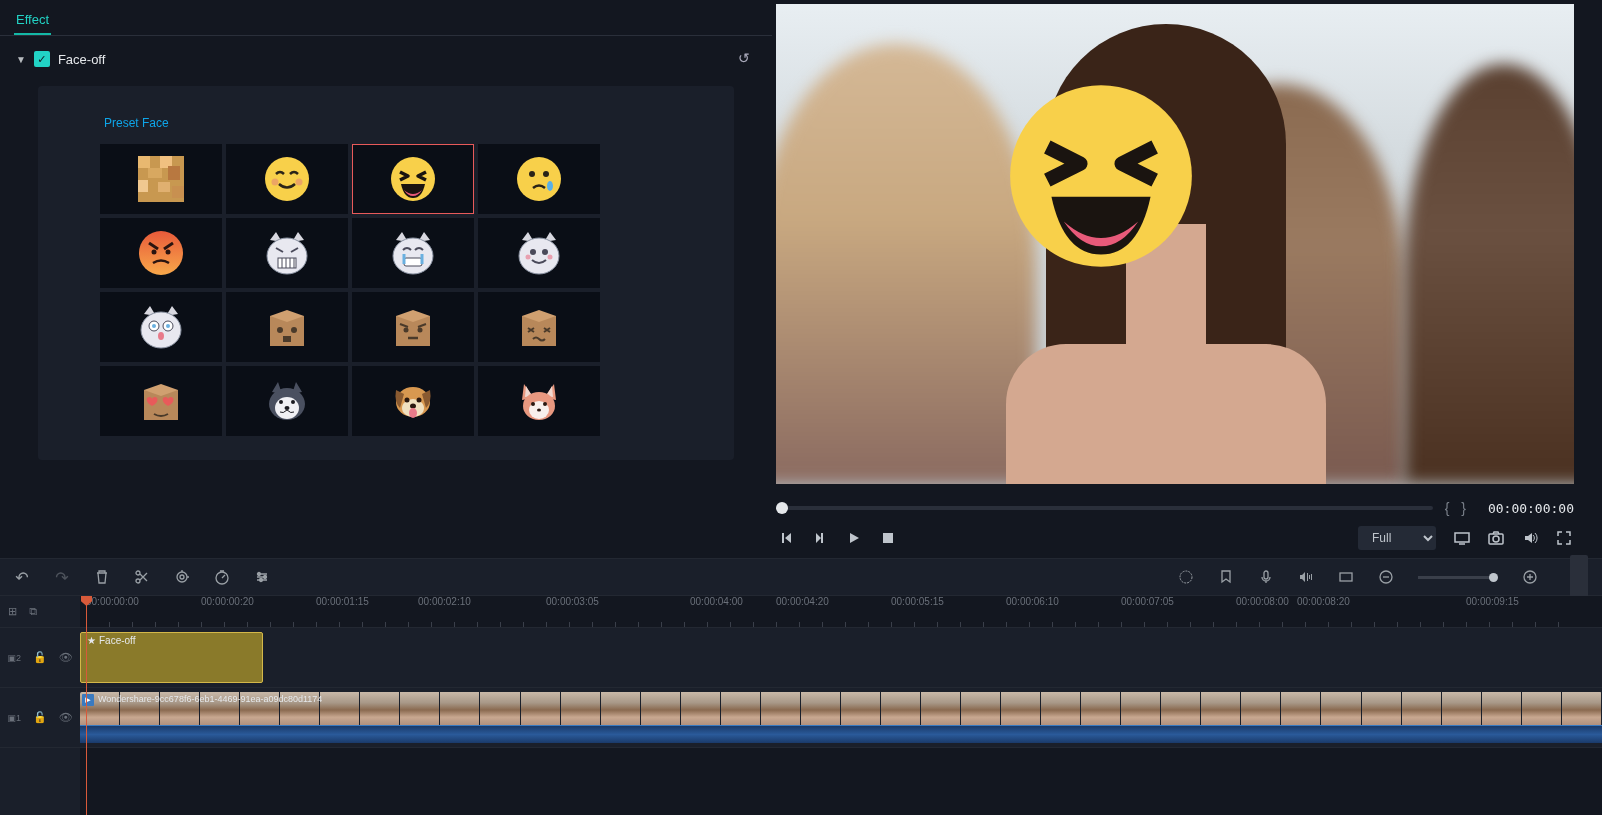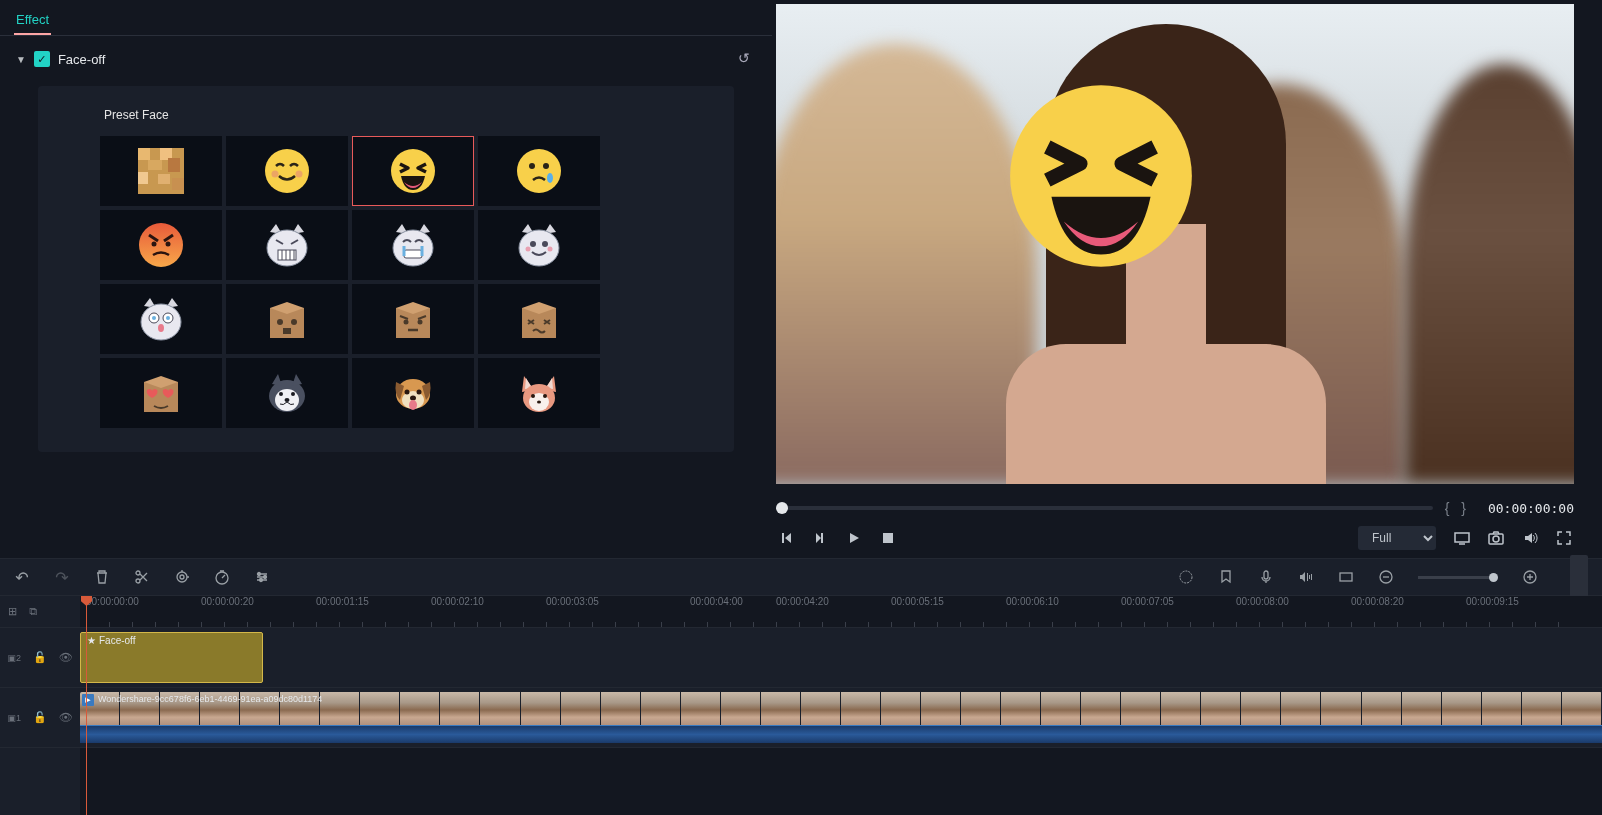--- a/index.html
+++ b/index.html
@@ -3,30 +3,30 @@
 <meta charset="utf-8">
 <style>
 * { margin: 0; padding: 0; box-sizing: border-box; font-family: -apple-system, BlinkMacSystemFont, "Segoe UI", Arial, sans-serif; }
 body { background: #131720; color: #b8bcc0; width: 1602px; height: 815px; overflow: hidden; display: flex; flex-direction: column; }
 
 .top-row { display: flex; height: 558px; }
 
 
 .effect-panel { width: 772px; background: #131720; display: flex; flex-direction: column; }
 .tab-bar { padding: 6px 14px 0; border-bottom: 1px solid #2a2f3a; }
-.tab { color: #22d3c5; font-size: 13px; padding: 6px 2px; display: inline-block; border-bottom: 2px solid #fca5a5; }
+.tab { color: #22d3c5; font-size: 13px; padding: 6px 2px; display: inline-block; border-bottom: 2px solid #14b8a6; }
 
 .section-header { display: flex; align-items: center; padding: 14px 16px; }
 .chev { margin-right: 8px; font-size: 10px; cursor: pointer; }
 .chk { width: 16px; height: 16px; background: #22d3c5; border-radius: 2px; display: inline-flex; align-items: center; justify-content: center; margin-right: 8px; color: #131720; font-size: 11px; }
 .section-title { font-size: 13px; color: #e5e8eb; }
 .reset-arrow { margin-left: auto; width: 18px; height: 18px; cursor: pointer; color: #aab; font-size: 14px; }
 
 .preset-wrap { margin: 4px 38px 16px; background: #1a1f2a; border-radius: 4px; padding: 18px 62px 24px; }
-.preset-label { font-size: 12px; color: #e5e5e5; margin: 4px 0 14px 4px; }
+.preset-label { font-size: 12px; color: #0ea5e9; margin: 12px 0 14px 4px; }
 .preset-grid { display: grid; grid-template-columns: repeat(4, 122px); grid-auto-rows: 70px; gap: 4px; }
 .preset-item { background: #0a0e16; display: flex; align-items: center; justify-content: center; cursor: pointer; border: 1px solid transparent; }
 .preset-item.selected { border: 1px solid #e85a5a; }
 .face-svg { width: 46px; height: 46px; }
 
 .panel-footer { margin-top: auto; padding: 10px 16px; display: flex; align-items: center; border-top: 1px solid #232832; }
 .btn-reset { border: 1px solid #22d3c5; background: transparent; color: #22d3c5; font-size: 11px; padding: 6px 18px; border-radius: 14px; cursor: pointer; }
 .btn-ok { margin-left: auto; background: #22d3c5; color: #0a2a26; font-size: 11px; padding: 6px 24px; border-radius: 14px; border: none; cursor: pointer; font-weight: 600; }
 
 
@@ -522,21 +522,21 @@
         <div class="ruler-tick" style="left: 144px;"></div>
         <div class="ruler-tick" style="left: 167px;"></div>
         <div class="ruler-tick" style="left: 190px;"></div>
         <div class="ruler-tick" style="left: 213px;"></div>
         <div class="ruler-mark" style="left: 236px;">00:00:01:15</div>
         <div class="ruler-tick" style="left: 236px;"></div>
         <div class="ruler-tick" style="left: 259px;"></div>
         <div class="ruler-tick" style="left: 282px;"></div>
         <div class="ruler-tick" style="left: 305px;"></div>
         <div class="ruler-tick" style="left: 328px;"></div>
-        <div class="ruler-mark" style="left: 351px;">00:00:02:10</div>
+        <div class="ruler-mark" style="left: 338px;">00:00:02:10</div>
         <div class="ruler-tick" style="left: 351px;"></div>
         <div class="ruler-tick" style="left: 374px;"></div>
         <div class="ruler-tick" style="left: 397px;"></div>
         <div class="ruler-tick" style="left: 420px;"></div>
         <div class="ruler-tick" style="left: 443px;"></div>
         <div class="ruler-mark" style="left: 466px;">00:00:03:05</div>
         <div class="ruler-tick" style="left: 466px;"></div>
         <div class="ruler-tick" style="left: 489px;"></div>
         <div class="ruler-tick" style="left: 512px;"></div>
         <div class="ruler-tick" style="left: 535px;"></div>
@@ -570,21 +570,21 @@
         <div class="ruler-tick" style="left: 1064px;"></div>
         <div class="ruler-tick" style="left: 1087px;"></div>
         <div class="ruler-tick" style="left: 1110px;"></div>
         <div class="ruler-tick" style="left: 1133px;"></div>
         <div class="ruler-mark" style="left: 1156px;">00:00:08:00</div>
         <div class="ruler-tick" style="left: 1156px;"></div>
         <div class="ruler-tick" style="left: 1179px;"></div>
         <div class="ruler-tick" style="left: 1202px;"></div>
         <div class="ruler-tick" style="left: 1225px;"></div>
         <div class="ruler-tick" style="left: 1248px;"></div>
-        <div class="ruler-mark" style="left: 1271px;">00:00:08:20</div>
+        <div class="ruler-mark" style="left: 1217px;">00:00:08:20</div>
         <div class="ruler-tick" style="left: 1271px;"></div>
         <div class="ruler-tick" style="left: 1294px;"></div>
         <div class="ruler-tick" style="left: 1317px;"></div>
         <div class="ruler-tick" style="left: 1340px;"></div>
         <div class="ruler-tick" style="left: 1363px;"></div>
         <div class="ruler-mark" style="left: 1386px;">00:00:09:15</div>
         <div class="ruler-tick" style="left: 1386px;"></div>
         <div class="ruler-tick" style="left: 1409px;"></div>
         <div class="ruler-tick" style="left: 1432px;"></div>
         <div class="ruler-tick" style="left: 1455px;"></div>

